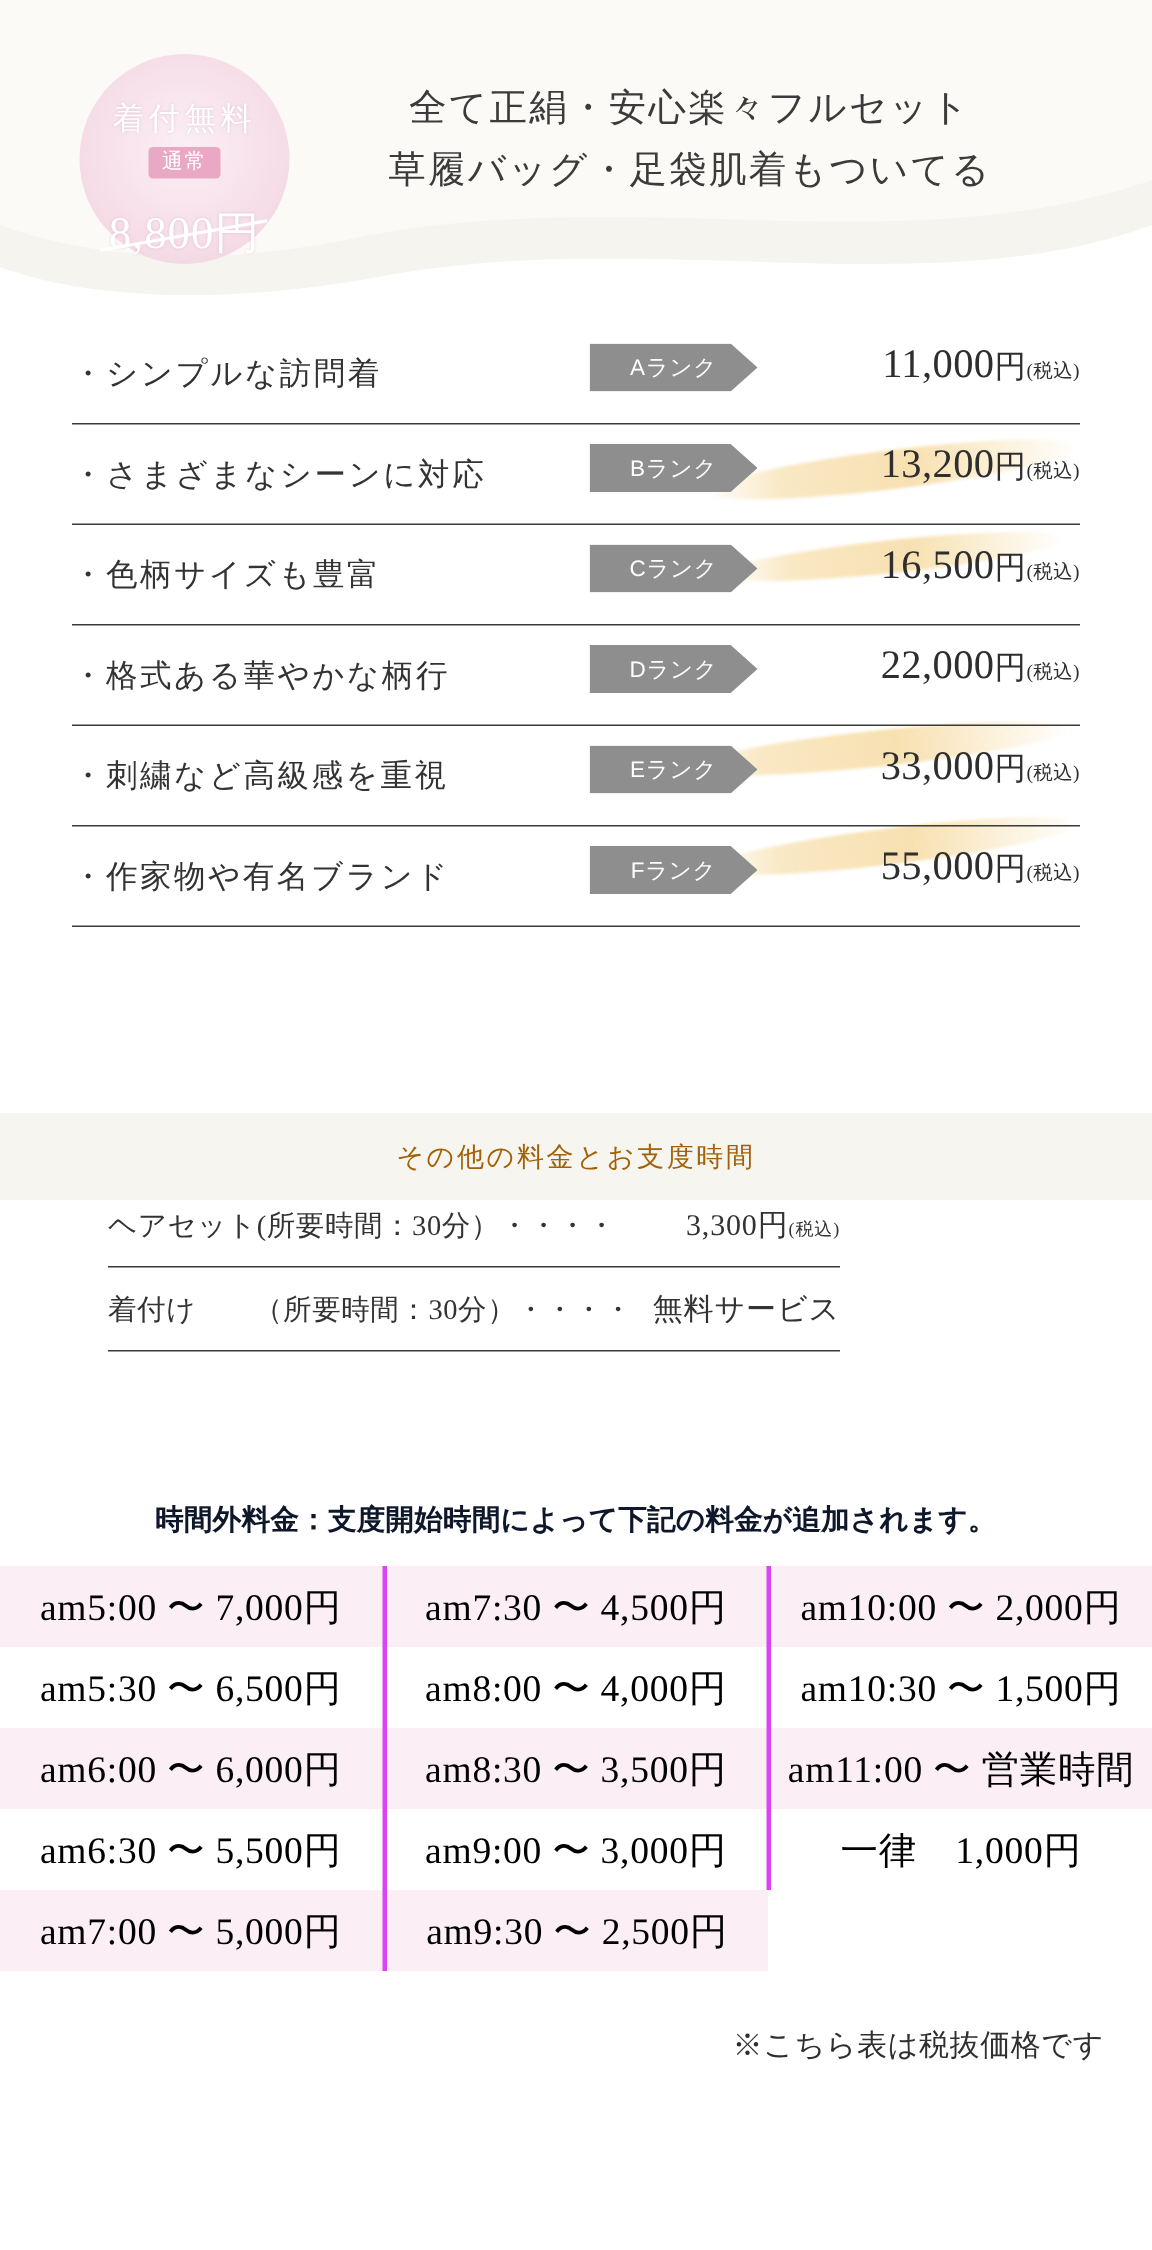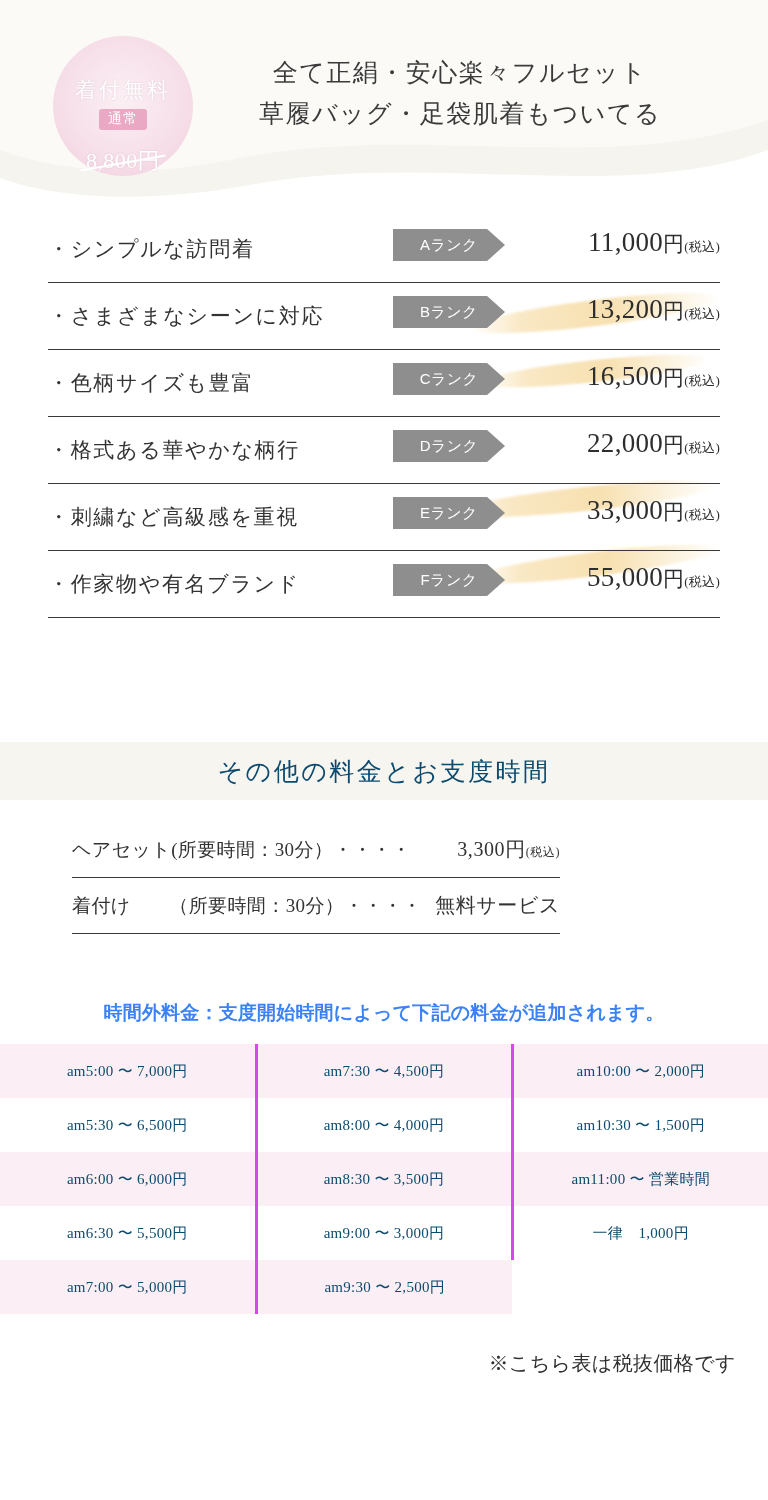--- a/index.html
+++ b/index.html
@@ -68,21 +68,21 @@
   .badge-line2 {
     font-size: 14px;
     color: #ffffff;
     background: #e9a9c4;
     padding: 1px 9px 2px;
     border-radius: 3px;
     letter-spacing: 0.08em;
     margin-bottom: 16px;
   }
   .badge-line3 {
-    font-size: 22px;
+    font-size: 30px;
     color: #ffffff;
     letter-spacing: 0.02em;
     position: relative;
     text-shadow: 0 0 2px rgba(180,140,160,.35);
   }
   .badge-line3::after {
     content: "";
     position: absolute;
     left: -6px; right: -6px;
     top: 52%;
@@ -156,30 +156,30 @@
     left: 0;
     top: 742px;
     width: 768px;
     height: 58px;
     background: #f7f5f0;
     display: flex;
     align-items: center;
     justify-content: center;
   }
   .sub-title {
-    font-size: 25px;
+    font-size: 18px;
     letter-spacing: 0.1em;
-    color: #0c4a6e;
+    color: #a16207;
   }
 
   
   .other-fees {
     position: absolute;
     left: 0;
-    top: 822px;
+    top: 789px;
     width: 632px;
   }
   .fee-row {
     margin: 0 72px;
     height: 56px;
     border-bottom: 1px solid #3a3a3a;
     display: flex;
     align-items: center;
     justify-content: space-between;
     font-size: 19px;
@@ -192,37 +192,37 @@
 
   
   .overtime-note {
     position: absolute;
     left: 0;
     top: 1000px;
     width: 768px;
     text-align: center;
     font-size: 19px;
     letter-spacing: 0.01em;
-    color: #3b82f6;
+    color: #0f172a;
     font-weight: bold;
   }
   .overtime-table {
     position: absolute;
     left: 0;
     top: 1044px;
     width: 768px;
     border-collapse: collapse;
     table-layout: fixed;
   }
   .overtime-table td {
     height: 54px;
     text-align: center;
-    font-size: 15px;
+    font-size: 25px;
     letter-spacing: 0.02em;
-    color: #0c4a6e;
+    color: #000000;
     vertical-align: middle;
   }
   .overtime-table td.sep-l { border-left: 3px solid #d946ef; }
   .overtime-table tr.shade td { background: #fbeef4; }
   .overtime-table tr.plain td { background: #ffffff; }
   .overtime-table td.empty { background: transparent !important; }
 
   .tax-note {
     position: absolute;
     right: 32px;

